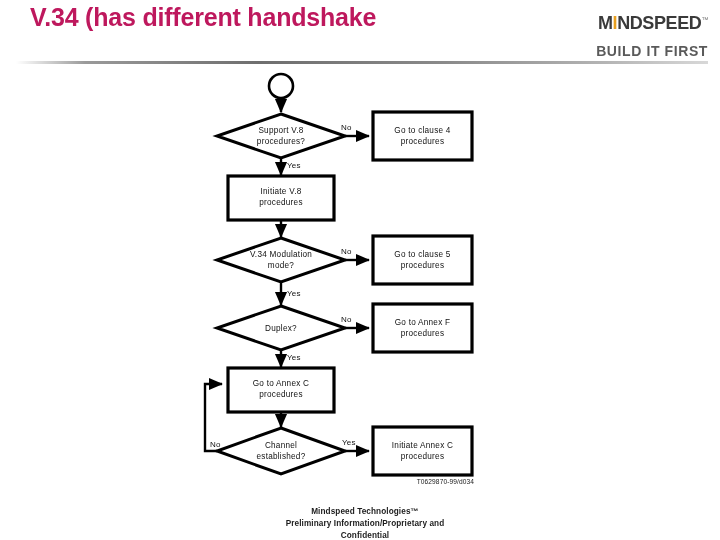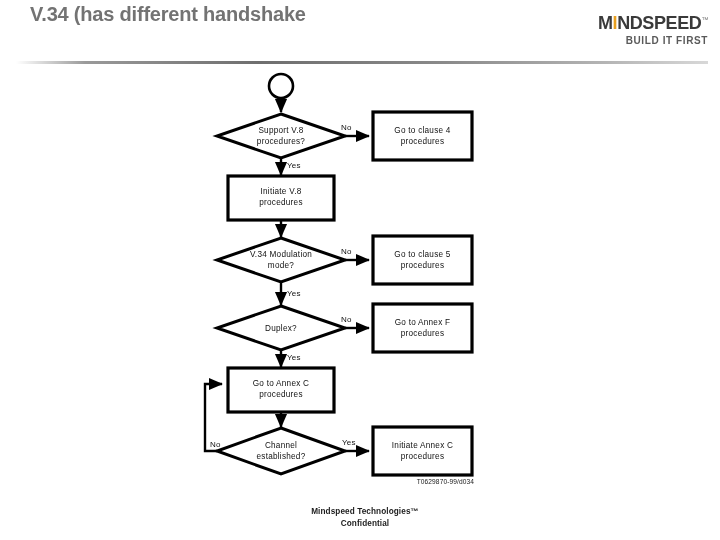--- a/index.html
+++ b/index.html
@@ -15,25 +15,25 @@
     font-family: "Liberation Sans", sans-serif;
     color: #000000;
   }
 
   
   #slide-title {
     position: absolute;
     left: 30px;
     top: 3px;
     width: 520px;
-    font-size: 20px;
+    font-size: 25px;
     font-weight: bold;
     line-height: 1.12;
     letter-spacing: -0.2px;
-    color: #737373;
+    color: #be185d;
   }
 
   
   #brand-logo {
     position: absolute;
     right: 12px;
     top: 14px;
     width: 128px;
     text-align: right;
   }
@@ -46,22 +46,22 @@
     white-space: nowrap;
   }
   #brand-wordmark .accent { color: #e8a020; }
   #brand-tm {
     font-size: 7px;
     vertical-align: super;
     font-weight: normal;
     color: #7a7a7a;
   }
   #brand-tagline {
-    margin-top: 4px;
-    font-size: 10px;
+    margin-top: 12px;
+    font-size: 14px;
     font-weight: bold;
     letter-spacing: 0.6px;
     color: #5a5a5a;
     line-height: 1;
     white-space: nowrap;
   }
 
   
   #title-rule {
     position: absolute;
@@ -231,14 +231,15 @@
 
   <text class="fig-tag" x="474" y="418">T0629870-99/d034</text>
 
 </svg>
 </div>
 
 <div id="page-number">44</div>
 
 <div id="footer-note">
   <div>Mindspeed Technologies™</div>
+  <div>Preliminary Information/Proprietary and</div>
   <div>Confidential</div>
 </div>
 
 </body></html>

